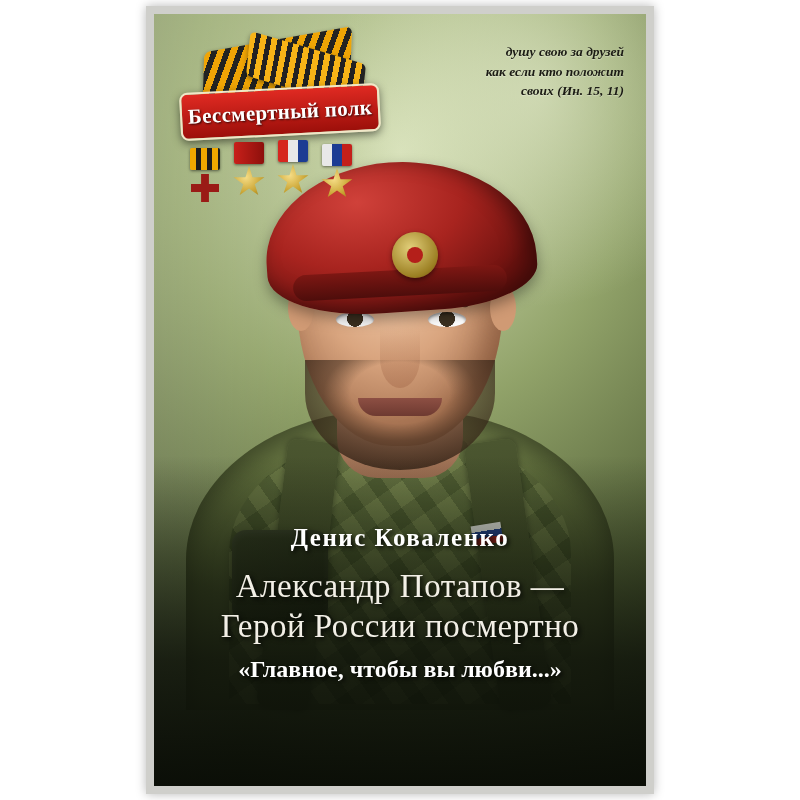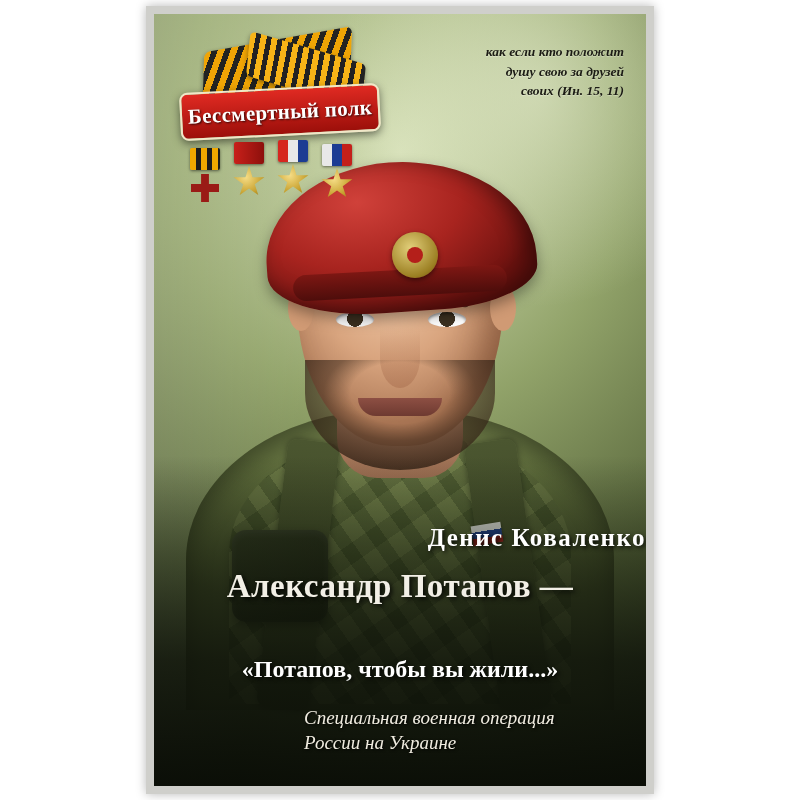--- a/index.html
+++ b/index.html
@@ -386,36 +386,36 @@
     font-size: 13.5px;
     line-height: 1.45;
     text-shadow: 0 1px 1px rgba(255,255,255,0.35);
   }
 
   
   .author {
     position: absolute;
     left: 0; right: 0;
     top: 510px;
-    text-align: right;
+    text-align: center;
     color: #ffffff;
     font-family: "Liberation Serif", serif;
     font-weight: bold;
     font-size: 25px;
     letter-spacing: 1.5px;
     text-shadow: 2px 2px 4px rgba(0,0,0,0.85);
   }
   .title {
     position: absolute;
     left: 0; right: 0;
     top: 552px;
     text-align: center;
     color: #f2efe6;
     font-family: "Liberation Serif", serif;
-    font-weight: bold;
+    font-weight: normal;
     font-size: 33px;
     line-height: 1.22;
     letter-spacing: 0.5px;
     text-shadow: 2px 2px 5px rgba(0,0,0,0.9);
   }
   .subtitle {
     position: absolute;
     left: 0; right: 0;
     top: 642px;
     text-align: center;
@@ -494,34 +494,31 @@
             <div class="star"></div>
           </div>
           <div class="medal m4">
             <div class="bar"></div>
             <div class="star"></div>
           </div>
         </div>
       </div>
 
       <div class="quote">
+        <div>душу свою за друзей</div>
         <div>как если кто положит</div>
-        <div>душу свою за друзей</div>
         <div>своих (Ин. 15, 11)</div>
       </div>
 
       <div class="author">Денис Коваленко</div>
 
       <div class="title">
         <div>Александр Потапов —</div>
+        <div>Герой России посмертно</div>
       </div>
 
-      <div class="subtitle">«Потапов, чтобы вы жили...»</div>
-
-      <div class="footnote">
-        <div>Специальная военная операция</div>
-        <div>России на Украине</div>
-      </div>
+      <div class="subtitle">«Главное, чтобы вы любви...»</div>
+
 
     </div>
   </div>
 
 </div>
 
 </body></html>

